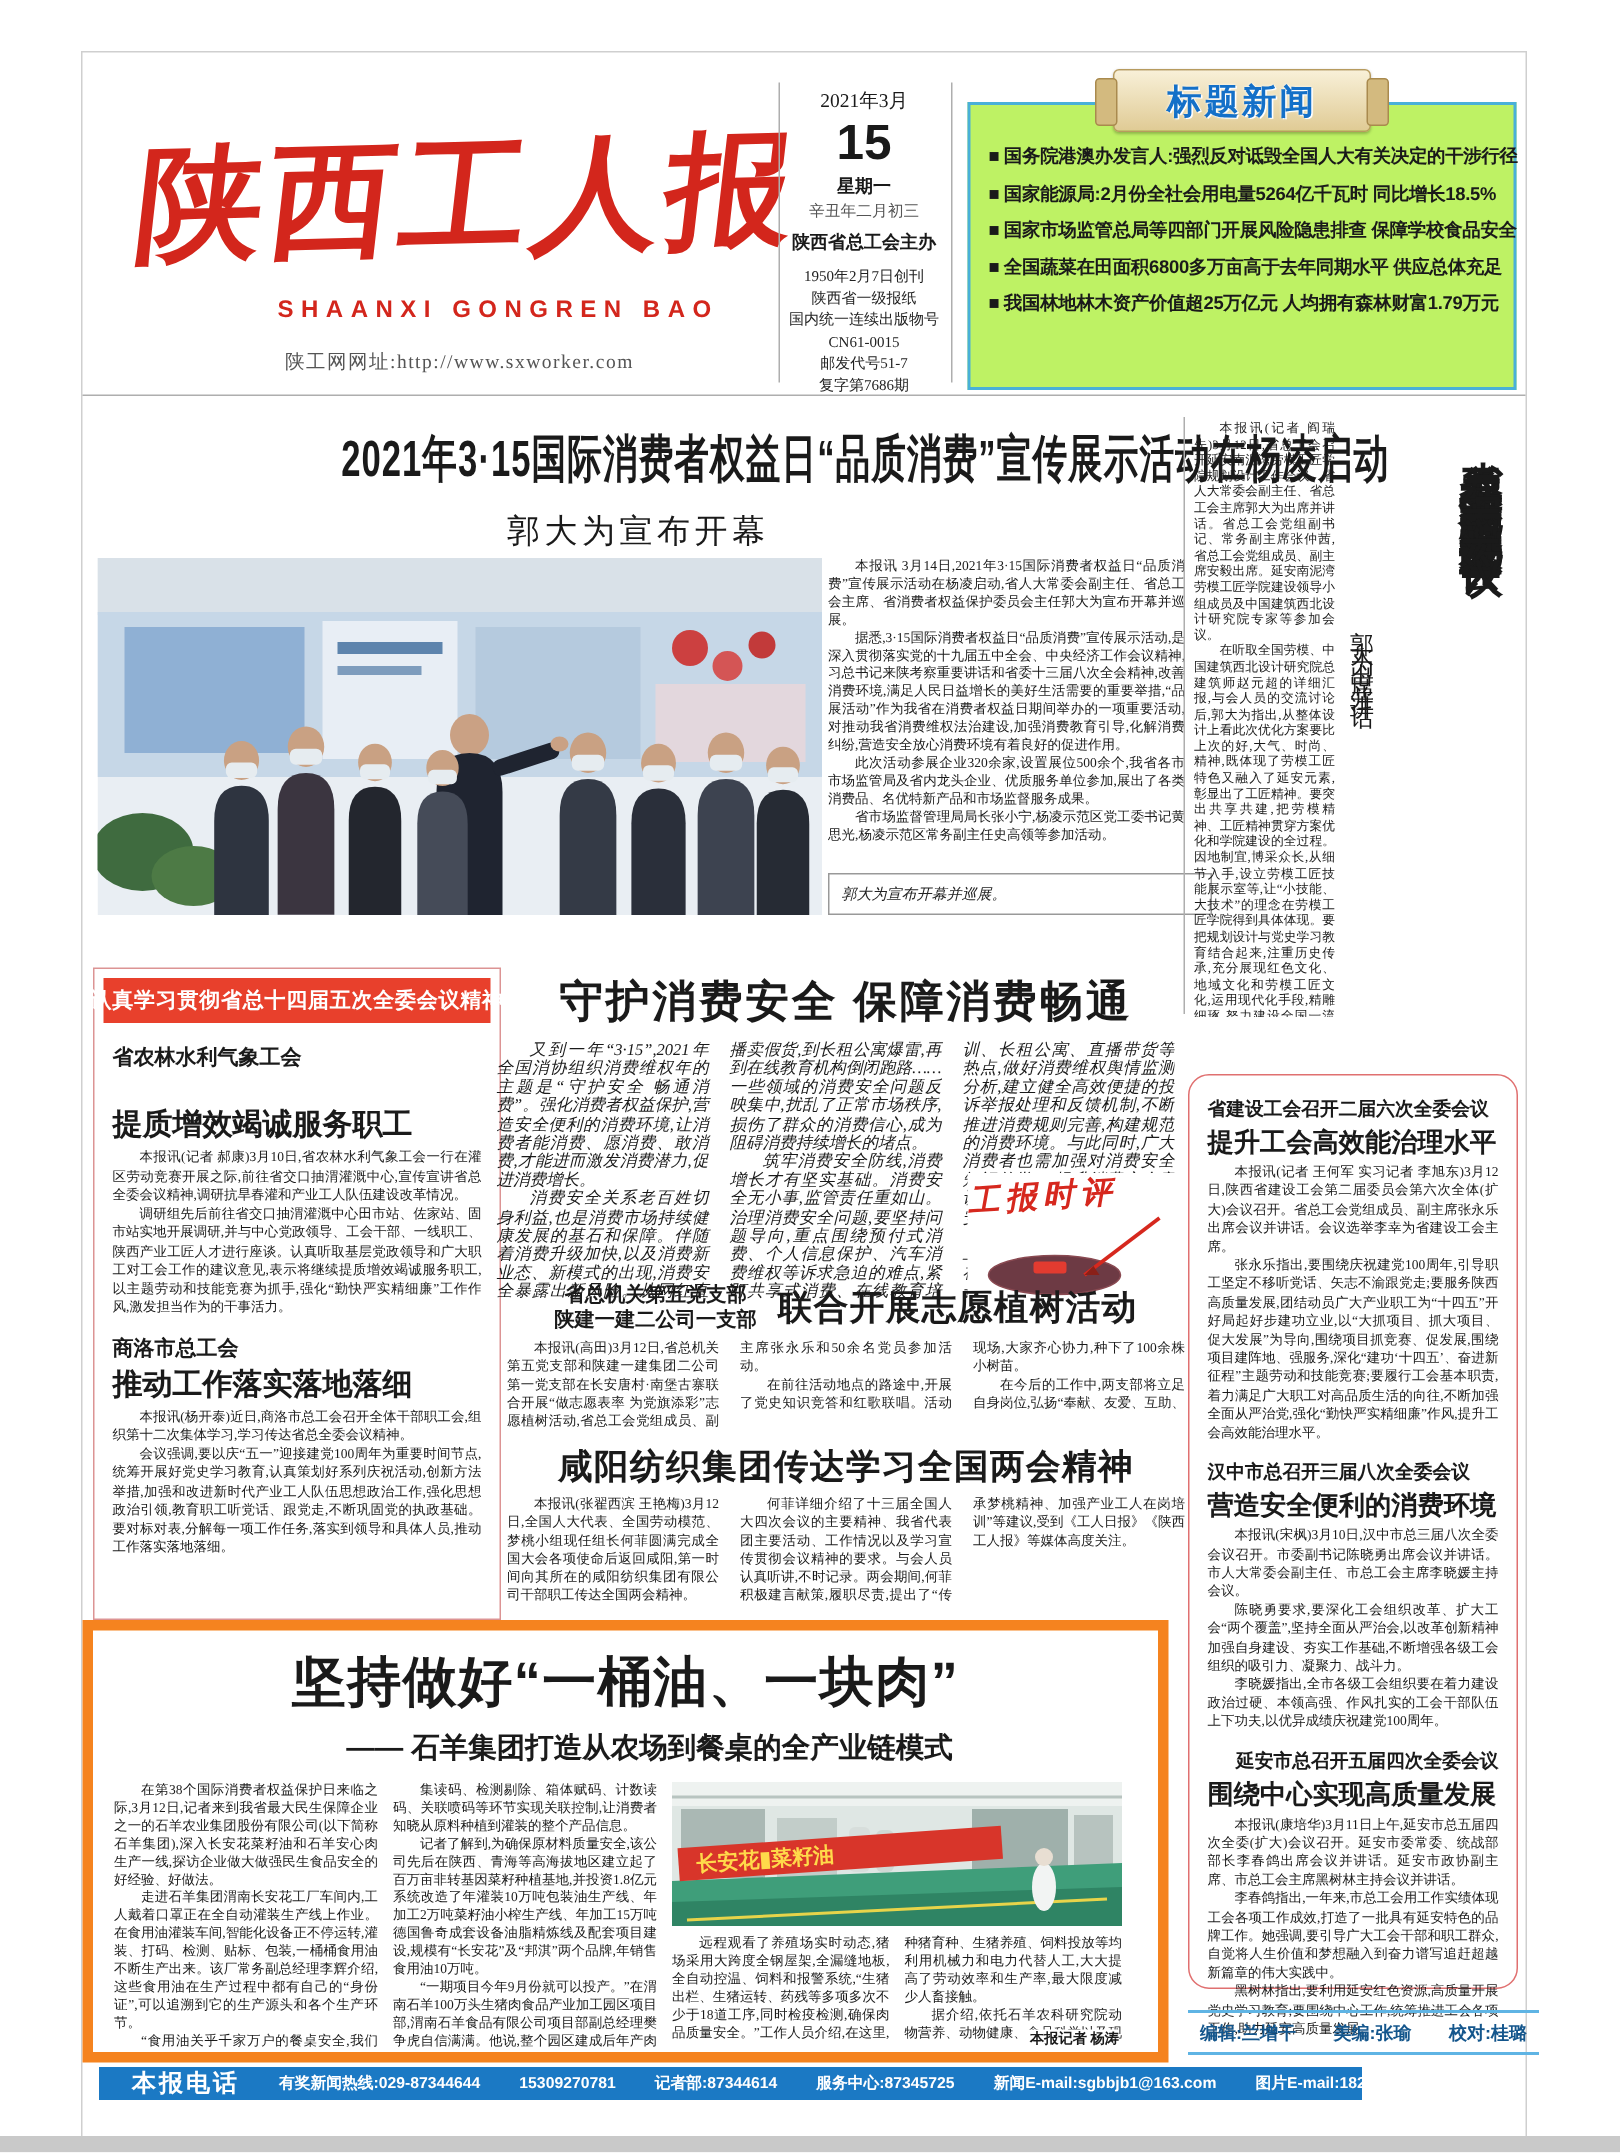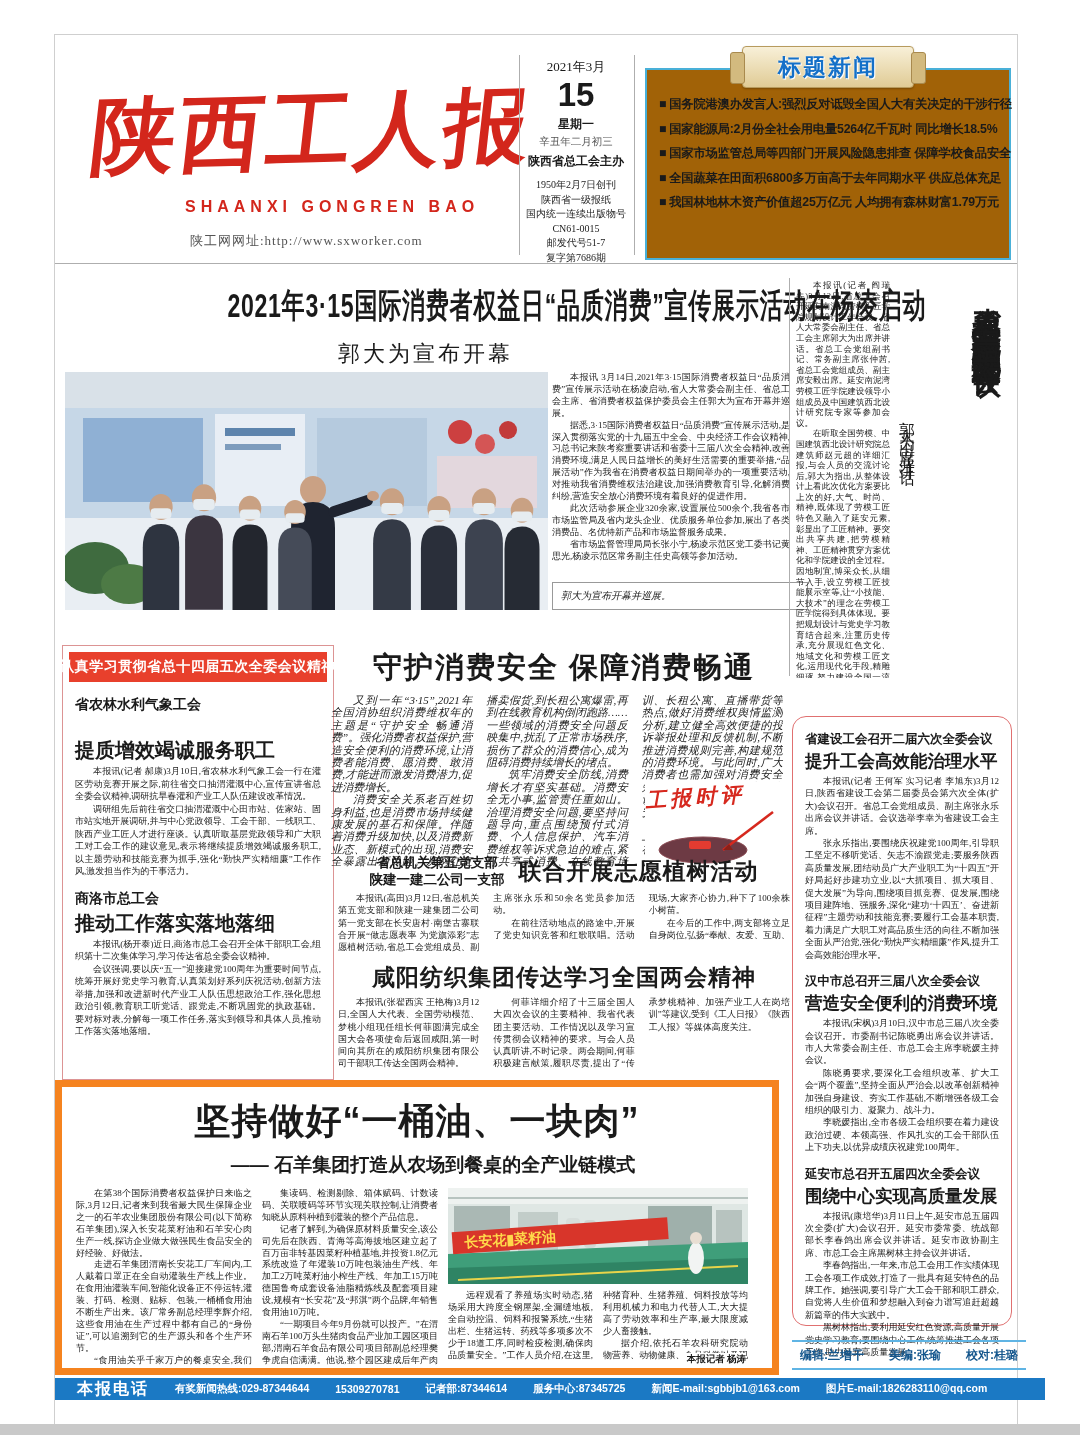--- a/index.html
+++ b/index.html
@@ -18,21 +18,21 @@
   .mast-en{color:#d3261c;font-weight:bold;font-size:16px;letter-spacing:5px;}
   .mast-web{color:#555;font-size:13px;letter-spacing:1px;}
   .datebox{width:104px;text-align:center;}
   .datebox .ym{font-size:13px;}
   .datebox .day{font-size:33px;font-weight:bold;line-height:38px;font-family:"Liberation Sans",sans-serif;}
   .datebox .wk{font-size:12px;font-weight:bold;line-height:20px;}
   .datebox .lunar{font-size:10.5px;color:#555;line-height:15px;}
   .datebox .org{font-size:12px;font-weight:bold;line-height:18px;margin-top:3px;}
   .datebox .pub{font-size:10px;line-height:14.5px;color:#222;margin-top:8px;}
   
-  .newsbox{border:2px solid #49b0d8;background:#a16207;}
+  .newsbox{border:2px solid #49b0d8;background:#bef264;}
   .scroll{position:absolute;left:50%;top:-24px;transform:translateX(-50%);width:170px;height:40px;
           background:linear-gradient(180deg,#f8f0d8,#e0cb95);border:1px solid #b79b5e;border-radius:4px;
           display:flex;align-items:center;justify-content:center;box-shadow:0 1px 2px rgba(0,0,0,.25);}
   .scroll:before,.scroll:after{content:"";position:absolute;top:5px;width:13px;height:30px;background:#d3ba7f;
           border:1px solid #a98a4e;border-radius:3px;}
   .scroll:before{left:-13px;} .scroll:after{right:-13px;}
   .scroll-text{font-size:23px;font-weight:bold;color:#1470c8;letter-spacing:2px;text-shadow:0 0 2px #fff,1px 1px 0 #fff;}
   .news-items{list-style:none;margin:0;padding:22px 10px 0 12px;}
   .news-items li{font-size:12.3px;font-weight:bold;line-height:24.5px;white-space:nowrap;letter-spacing:-.2px;
                  font-family:"Liberation Sans",sans-serif;}
@@ -260,21 +260,21 @@
     <div style="padding:12px 12px 0 12px;">
       <div class="kicker" style="font-size:12.5px;">汉中市总召开三届八次全委会议</div>
       <div class="kicker" style="font-size:17.5px;line-height:27px;white-space:nowrap;">营造安全便利的消费环境</div>
       <div class="just" style="font-size:9px;line-height:12.4px;">
         <p class="ind">本报讯(宋枫)3月10日,汉中市总三届八次全委会议召开。市委副书记陈晓勇出席会议并讲话。市人大常委会副主任、市总工会主席李晓媛主持会议。</p>
         <p class="ind">陈晓勇要求,要深化工会组织改革、扩大工会“两个覆盖”,坚持全面从严治会,以改革创新精神加强自身建设、夯实工作基础,不断增强各级工会组织的吸引力、凝聚力、战斗力。</p>
         <p class="ind">李晓媛指出,全市各级工会组织要在着力建设政治过硬、本领高强、作风扎实的工会干部队伍上下功夫,以优异成绩庆祝建党100周年。</p>
       </div>
     </div>
     <div style="padding:12px 12px 0 12px;">
-      <div class="kicker" style="font-size:12.5px;">延安市总召开五届四次全委会议</div>
+      <div class="kicker" style="font-size:12.5px;text-align:right;">延安市总召开五届四次全委会议</div>
       <div class="kicker" style="font-size:17.5px;line-height:27px;white-space:nowrap;">围绕中心实现高质量发展</div>
       <div class="just" style="font-size:9px;line-height:12.4px;">
         <p class="ind">本报讯(康培华)3月11日上午,延安市总五届四次全委(扩大)会议召开。延安市委常委、统战部部长李春鸽出席会议并讲话。延安市政协副主席、市总工会主席黑树林主持会议并讲话。</p>
         <p class="ind">李春鸽指出,一年来,市总工会用工作实绩体现工会各项工作成效,打造了一批具有延安特色的品牌工作。她强调,要引导广大工会干部和职工群众,自觉将人生价值和梦想融入到奋力谱写追赶超越新篇章的伟大实践中。</p>
         <p class="ind">黑树林指出,要利用延安红色资源,高质量开展党史学习教育;要围绕中心工作,统筹推进工会各项工作,助力延安高质量发展。</p>
       </div>
     </div>
   </div>
 
   <div class="abs orangebox" style="left:55px;top:1080px;width:710px;height:281px;">
@@ -322,21 +322,21 @@
       </div>
     </div>
   </div>
 
   <div class="abs editorbar" style="left:792px;top:1340px;width:218px;height:26px;">
     <span>编辑:兰增干</span>
     <span>美编:张瑜</span>
     <span>校对:桂璐</span>
   </div>
 
-  <div class="abs phonebar" style="left:55px;top:1378px;width:990px;height:22px;box-sizing:border-box;padding-left:22px;">
+  <div class="abs phonebar" style="left:66px;top:1378px;width:842px;height:22px;box-sizing:border-box;padding-left:22px;">
     <span class="pb-label">本报电话</span>
     <span class="pb-item">有奖新闻热线:029-87344644</span>
     <span class="pb-item">15309270781</span>
     <span class="pb-item">记者部:87344614</span>
     <span class="pb-item">服务中心:87345725</span>
     <span class="pb-item">新闻E-mail:sgbbjb1@163.com</span>
     <span class="pb-item">图片E-mail:1826283110@qq.com</span>
   </div>
 
 </div>

